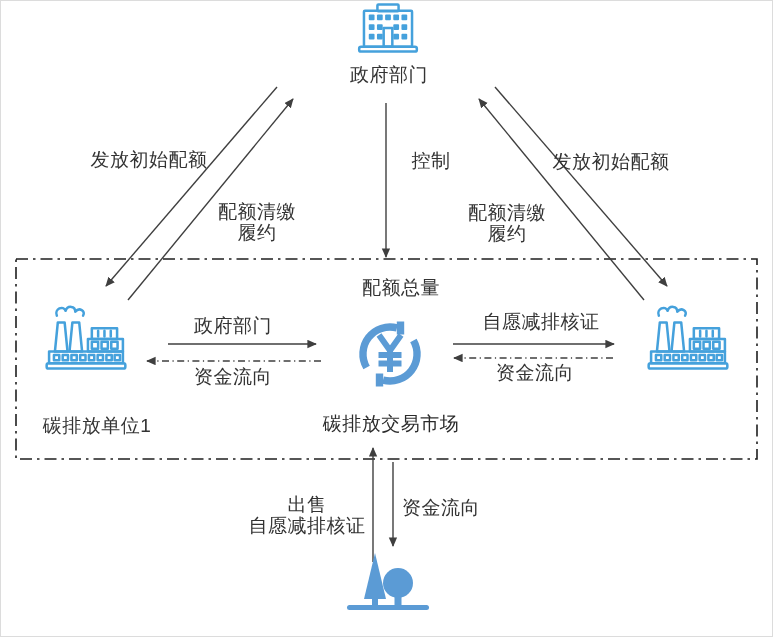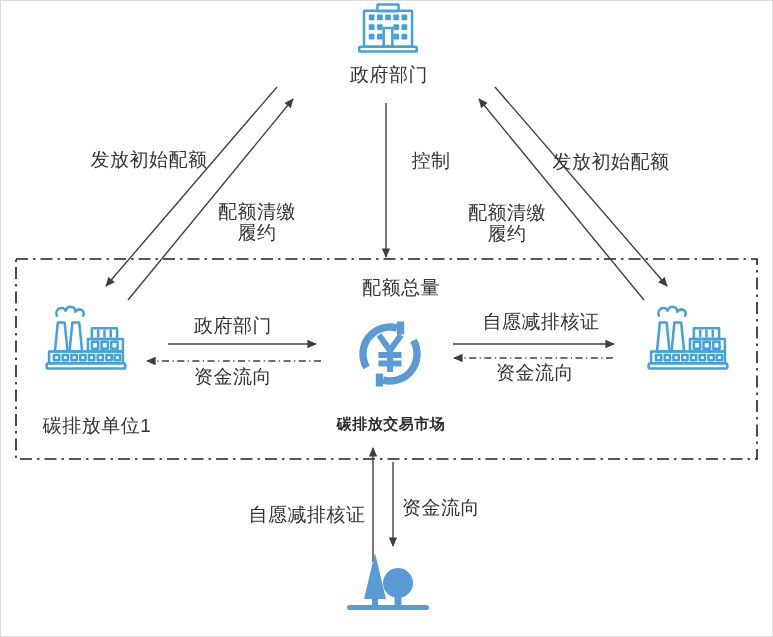--- a/index.html
+++ b/index.html
@@ -16,21 +16,21 @@
     font-family:"Liberation Sans","DejaVu Sans",sans-serif;overflow:hidden;
     border:1px solid #dcdcdc;box-sizing:border-box;
   }
   svg.overlay{position:absolute;left:0;top:0;width:773px;height:637px;}
   .label{
     position:absolute;transform:translate(-50%,-50%);
     font-size:19px;color:var(--text-color);white-space:nowrap;
     text-align:center;line-height:1.12;letter-spacing:0.5px;
   }
   .label span{display:block;}
-  .label.bold{font-weight:bold;font-size:15px;color:#2b2b2b;text-align:center;}
+  .label.bold{font-weight:normal;font-size:19px;color:#2b2b2b;text-align:center;}
   .icon{position:absolute;}
   .icon svg{display:block;width:100%;height:100%;}
   .stroke-i{fill:none;stroke:var(--outline-blue);stroke-width:2.6;stroke-linejoin:round;stroke-linecap:round;}
   .fill-i{fill:var(--outline-blue);stroke:none;}
   .cycle{fill:none;stroke:var(--fill-blue);stroke-width:7.4;}
   .yen{fill:none;stroke:var(--fill-blue);stroke-width:6;stroke-linecap:butt;}
   .tree{fill:var(--fill-blue);stroke:none;}
   .flow{stroke:var(--line-color);stroke-width:1.4;fill:none;}
   .flow.dashdot{stroke-dasharray:7 3.5 1.2 3.5;}
 </style>
@@ -187,17 +187,18 @@
 
   <div class="label" style="left:232px;top:325px;">政府部门</div>
   <div class="label" style="left:232px;top:376px;">资金流向</div>
 
   <div class="label" style="left:540px;top:321px;">
     <span>自愿减排核证</span>
   </div>
   <div class="label" style="left:534px;top:372px;">资金流向</div>
 
   <div class="label" style="left:306px;top:514px;">
+    <span>出售</span>
     <span>自愿减排核证</span>
   </div>
   <div class="label" style="left:440px;top:507px;">资金流向</div>
 
 </div>
 
 </body></html>

